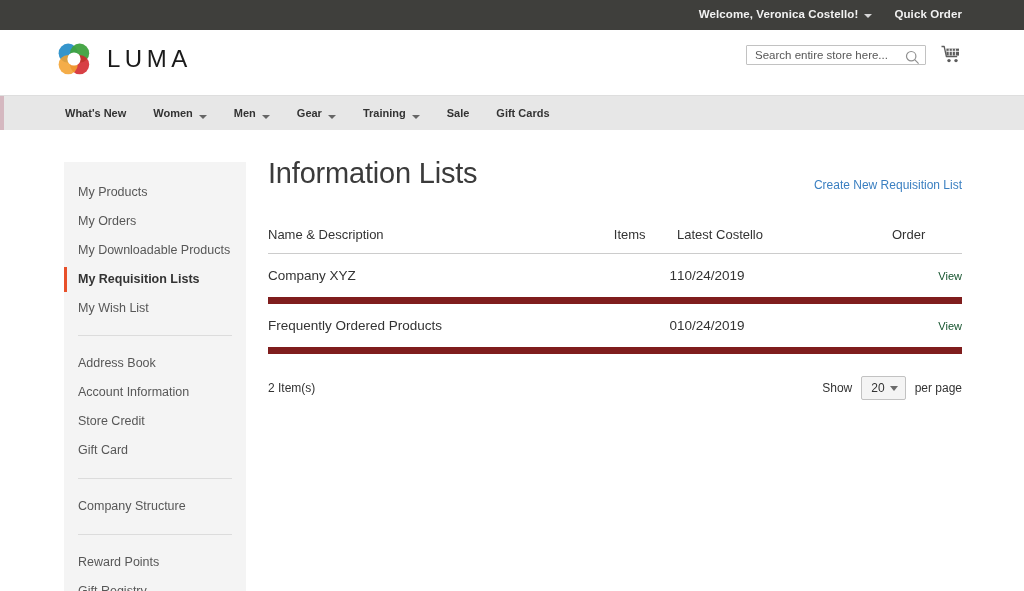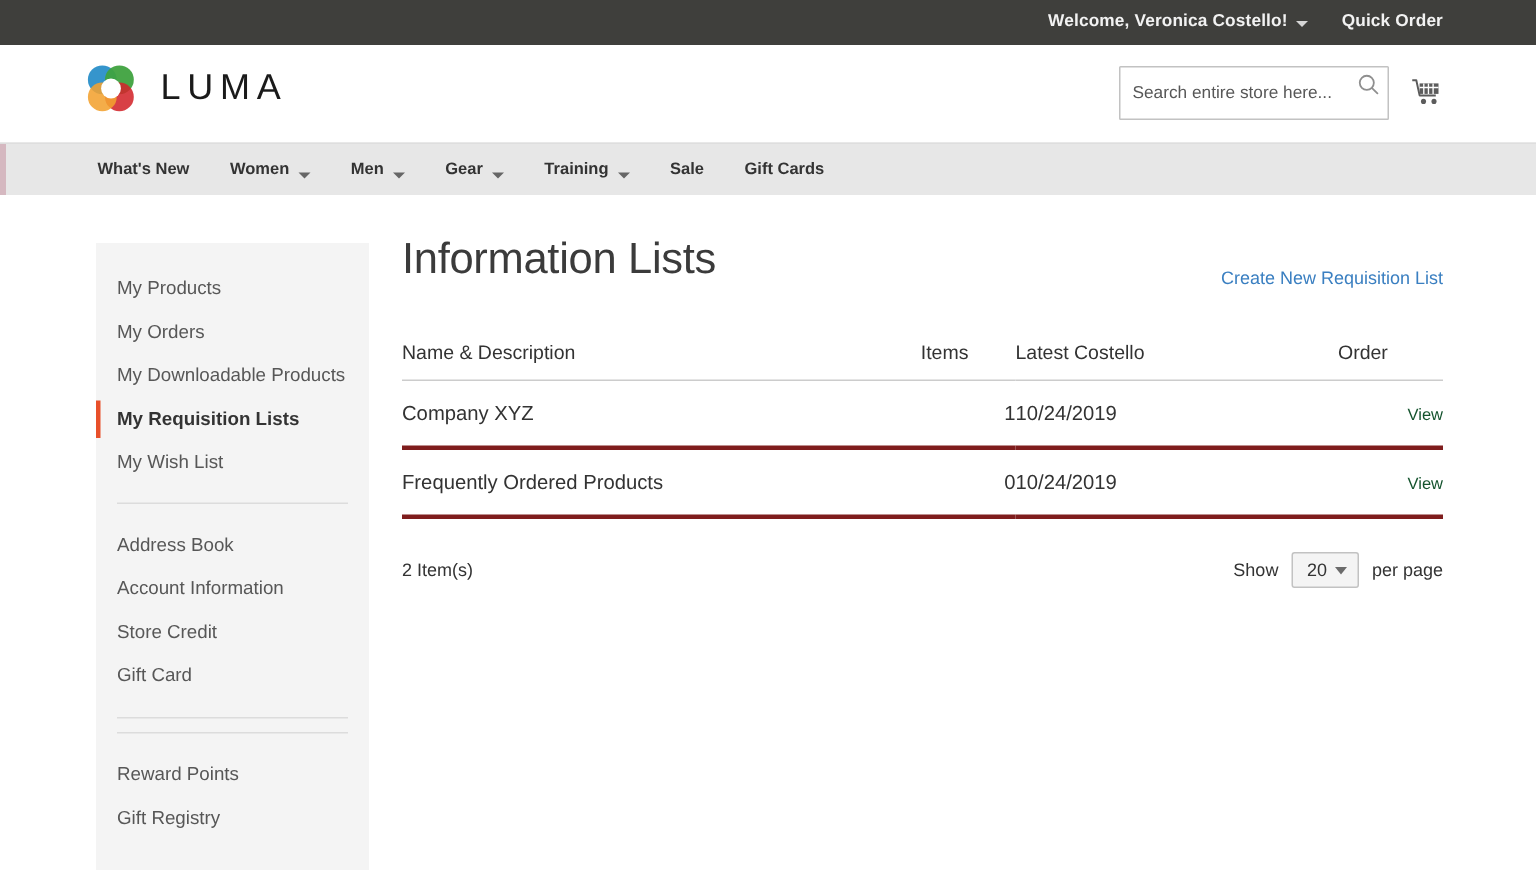--- a/index.html
+++ b/index.html
@@ -68,21 +68,21 @@
     position: absolute;
     right: 62px; top: 14px;
     display: flex; align-items: center; gap: 14px;
   }
   .search-box {
     position: relative;
     width: 180px;
   }
   .search-box input {
     width: 180px;
-    height: 36px;
+    height: 20px;
     border: 1px solid #c2c2c2;
     background: #ffffff;
     padding: 0 26px 0 8px;
     font-size: 11.5px;
     color: #575757;
     font-family: "Liberation Sans", sans-serif;
     outline: none;
     border-radius: 1px;
   }
   .search-box input::placeholder { color: #575757; }
@@ -210,21 +210,21 @@
     color: #333333;
     text-align: left;
     padding: 0 0 11px 0;
     border-bottom: 1px solid #cccccc;
     white-space: nowrap;
   }
   table.req-table td {
     font-size: 13.5px;
     color: #333333;
     padding: 14px 0 14px 0;
-    border-bottom: 3px solid #7f1d1d;
+    border-bottom: 7px solid #7f1d1d;
     vertical-align: middle;
   }
   th.col-items, td.col-items { text-align: right; padding-right: 14px; }
   th.col-items { padding-right: 14px; }
   td.col-items { font-size: 12.5px; color: #555; }
   th.col-activity, td.col-activity { text-align: left; width: 215px; }
   td.col-activity { font-size: 12.5px; color: #333; }
   th.col-action, td.col-action { text-align: right; width: 70px; }
   td.col-action a {
     color: #14532d;
@@ -382,20 +382,25 @@
         <div class="side-item">
           <span>Store Credit</span>
         </div>
         <div class="side-item">
           <span>Gift Card</span>
         </div>
       </div>
 
       <div class="side-sep"></div>
 
+      <div class="side-group">
+        <div class="side-item">
+          <span>Company Structure</span>
+        </div>
+      </div>
 
       <div class="side-sep"></div>
 
       <div class="side-group">
         <div class="side-item">
           <span>Reward Points</span>
         </div>
         <div class="side-item">
           <span>Gift Registry</span>
         </div>

